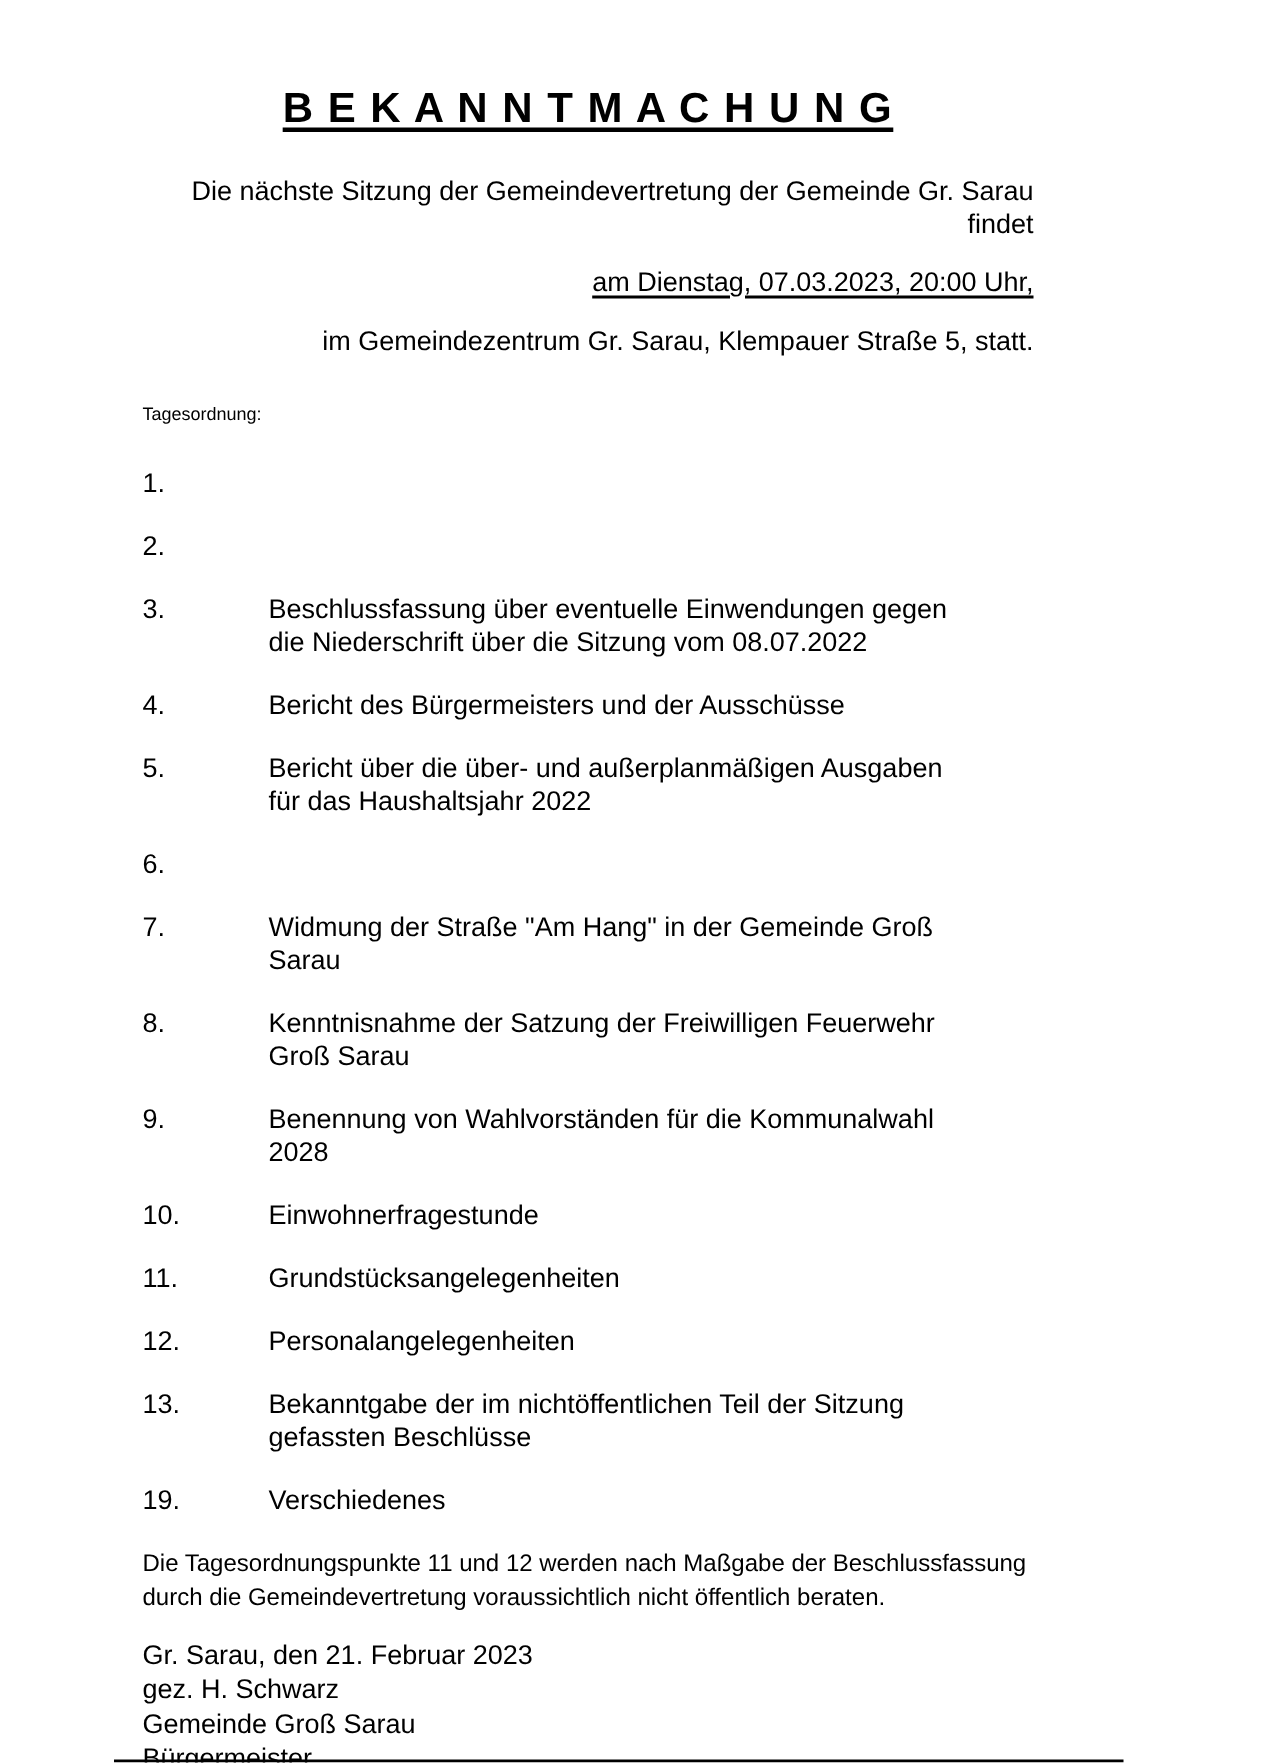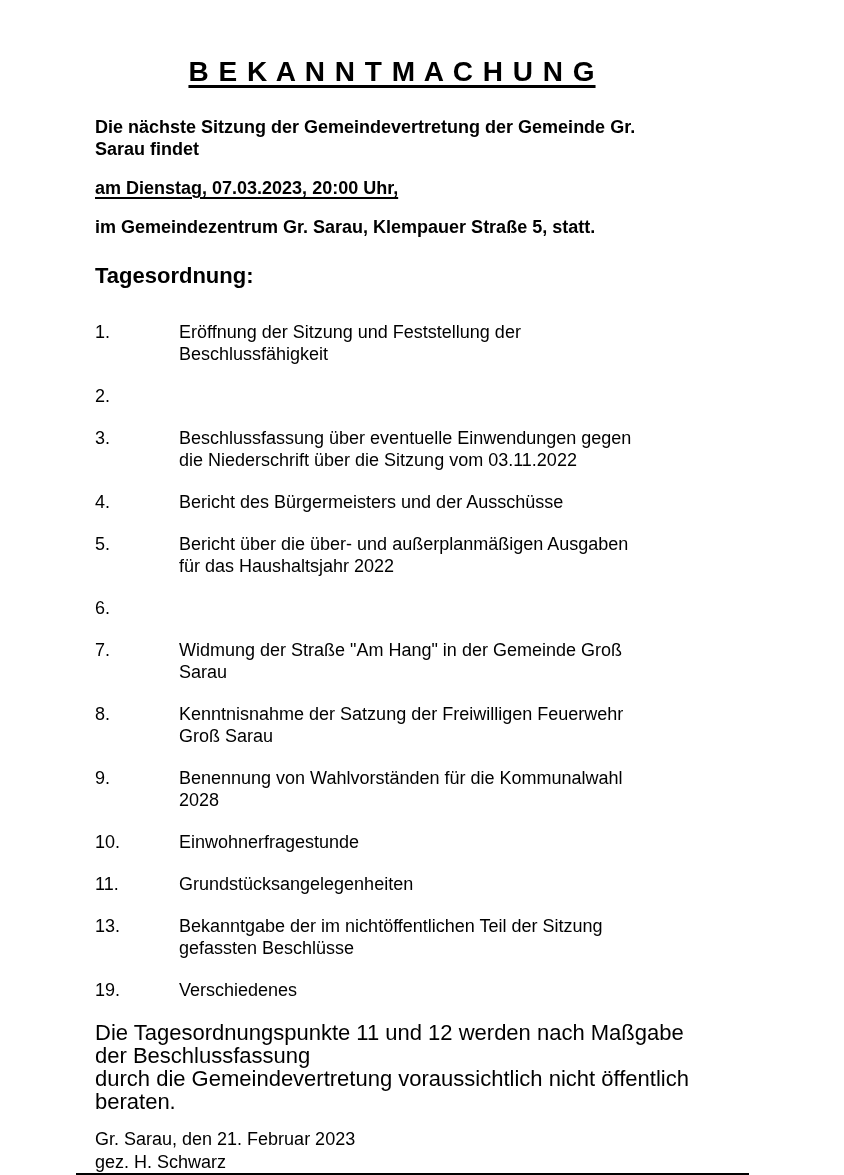--- a/index.html
+++ b/index.html
@@ -24,48 +24,48 @@
     font-size: 28px;
     font-weight: bold;
     letter-spacing: 1px;
     text-decoration: underline;
     text-decoration-thickness: 3px;
     text-underline-offset: 4px;
     line-height: 32px;
     margin-bottom: 28px;
   }
   .intro-line {
-    text-align: left;
+    text-align: right;
     font-size: 18px;
-    font-weight: bold;
+    font-weight: normal;
     line-height: 22px;
     margin-bottom: 17px;
   }
   .intro-line.underlined {
     text-decoration: underline;
     text-decoration-thickness: 2px;
     text-underline-offset: 3px;
   }
   .agenda-heading {
-    font-size: 22px;
-    font-weight: bold;
+    font-size: 12px;
+    font-weight: normal;
     line-height: 22px;
     margin-top: 27px;
-    margin-bottom: 34px;
+    margin-bottom: 24px;
   }
   .agenda-row {
     display: grid;
     grid-template-columns: 84px 1fr;
     font-size: 18px;
     line-height: 22px;
     margin-bottom: 20px;
   }
   .agenda-row .item-text { white-space: pre-line; }
   .closing-note {
-    font-size: 22px;
+    font-size: 16px;
     line-height: 23px;
     margin-top: 0;
     white-space: pre-line;
   }
   .signature-block {
     margin-top: 15px;
     font-size: 18px;
     line-height: 23px;
   }
   .bottom-rule {
@@ -87,30 +87,28 @@
 
     <div class="intro-line underlined">am Dienstag, 07.03.2023, 20:00 Uhr,</div>
 
     <div class="intro-line">im Gemeindezentrum Gr. Sarau, Klempauer Straße 5, statt.</div>
 
     <div class="agenda-heading">Tagesordnung:</div>
 
     <div id="agenda-list">
         <div class="agenda-row">
           <div class="item-number">1.</div>
-          <div class="item-text">Eröffnung der Sitzung und Feststellung der
-Beschlussfähigkeit</div>
         </div>
         <div class="agenda-row">
           <div class="item-number">2.</div>
         </div>
         <div class="agenda-row">
           <div class="item-number">3.</div>
           <div class="item-text">Beschlussfassung über eventuelle Einwendungen gegen
-die Niederschrift über die Sitzung vom 03.11.2022</div>
+die Niederschrift über die Sitzung vom 08.07.2022</div>
         </div>
         <div class="agenda-row">
           <div class="item-number">4.</div>
           <div class="item-text">Bericht des Bürgermeisters und der Ausschüsse</div>
         </div>
         <div class="agenda-row">
           <div class="item-number">5.</div>
           <div class="item-text">Bericht über die über- und außerplanmäßigen Ausgaben
 für das Haushaltsjahr 2022</div>
         </div>
@@ -134,20 +132,24 @@
         </div>
         <div class="agenda-row">
           <div class="item-number">10.</div>
           <div class="item-text">Einwohnerfragestunde</div>
         </div>
         <div class="agenda-row">
           <div class="item-number">11.</div>
           <div class="item-text">Grundstücksangelegenheiten</div>
         </div>
         <div class="agenda-row">
+          <div class="item-number">12.</div>
+          <div class="item-text">Personalangelegenheiten</div>
+        </div>
+        <div class="agenda-row">
           <div class="item-number">13.</div>
           <div class="item-text">Bekanntgabe der im nichtöffentlichen Teil der Sitzung
 gefassten Beschlüsse</div>
         </div>
         <div class="agenda-row">
           <div class="item-number">19.</div>
           <div class="item-text">Verschiedenes</div>
         </div>
       </div>
 

